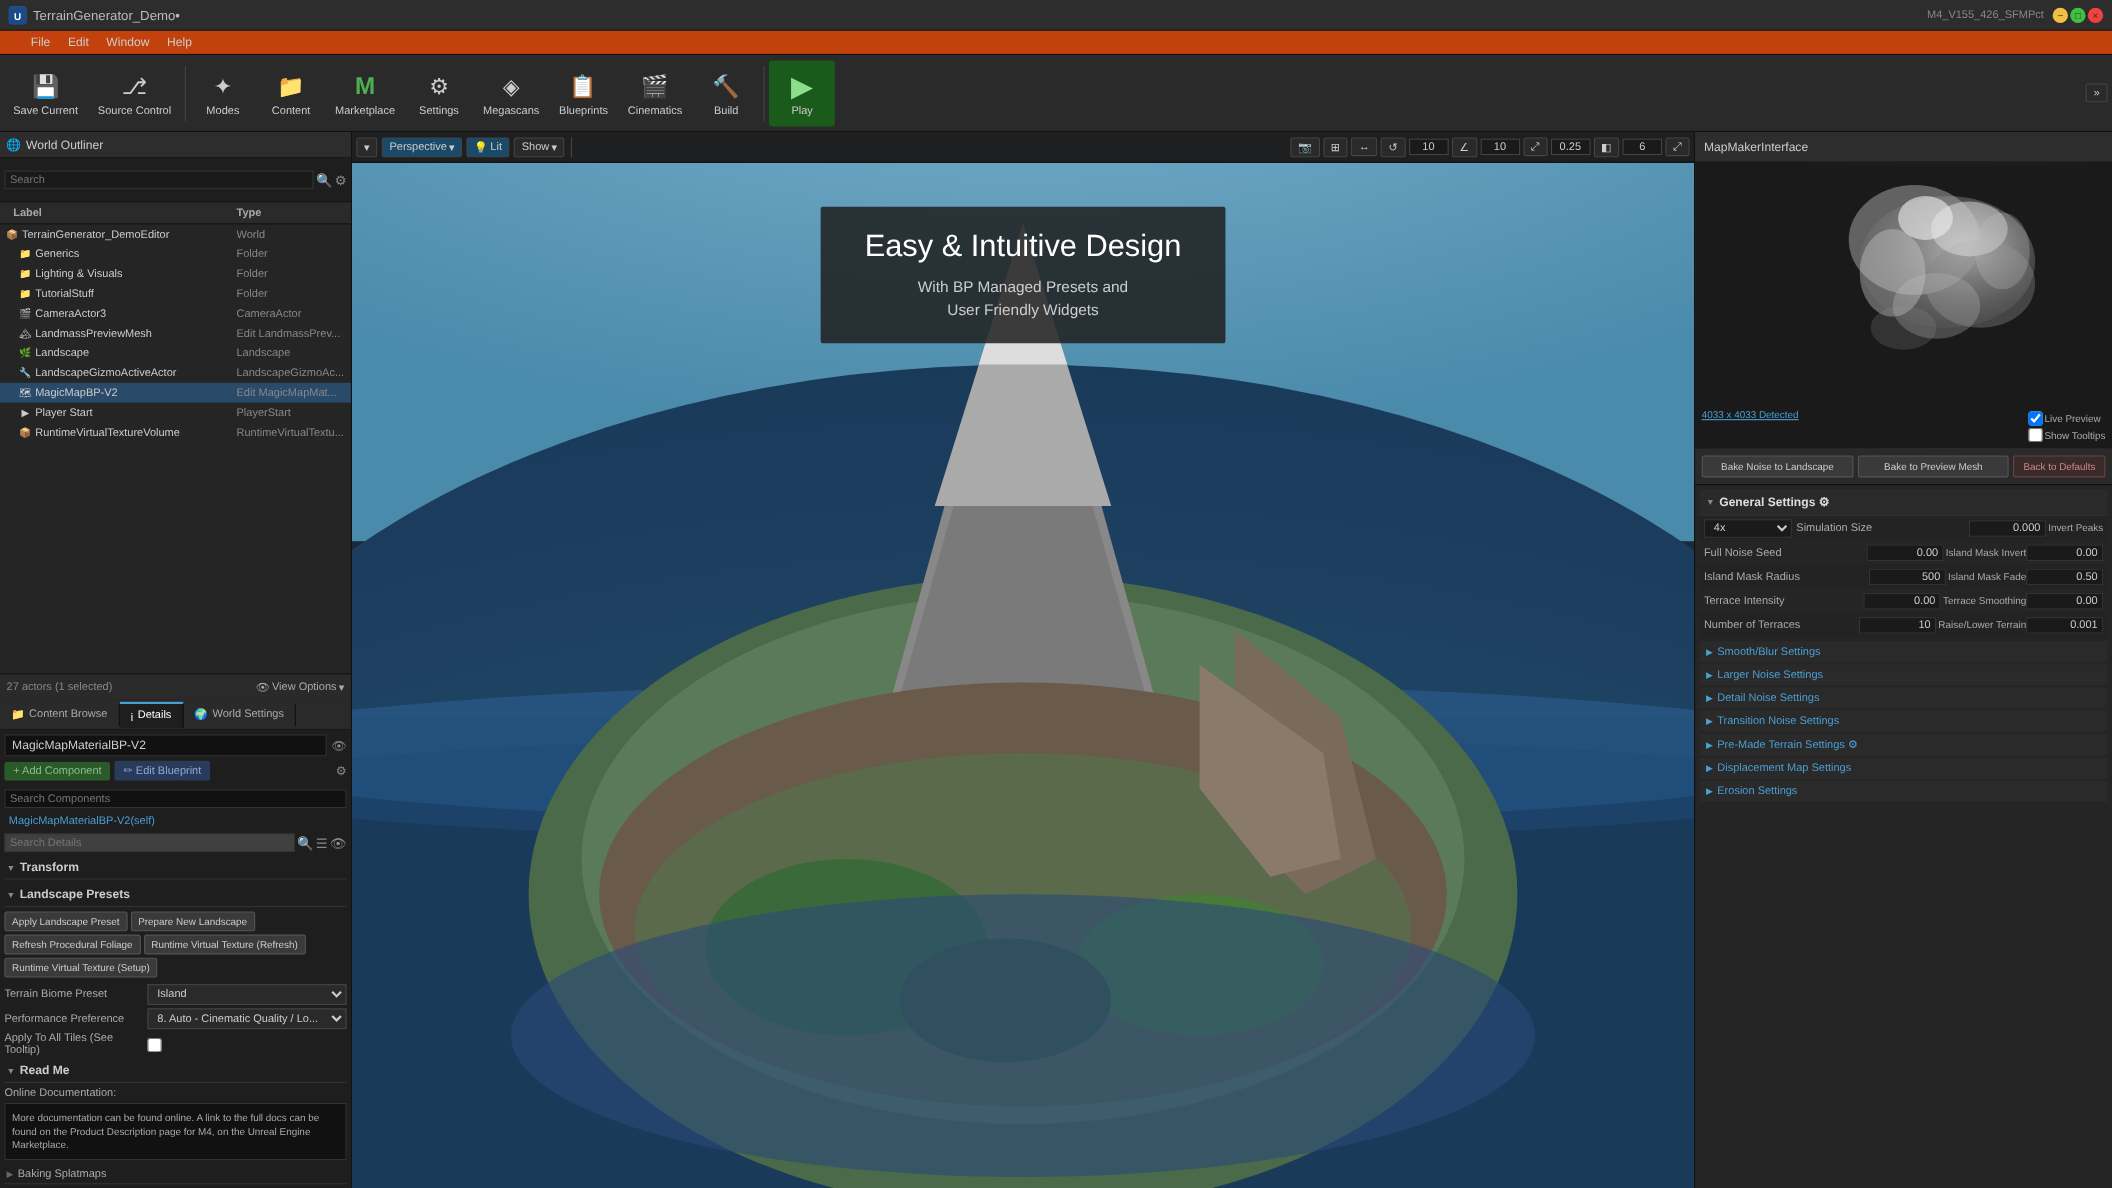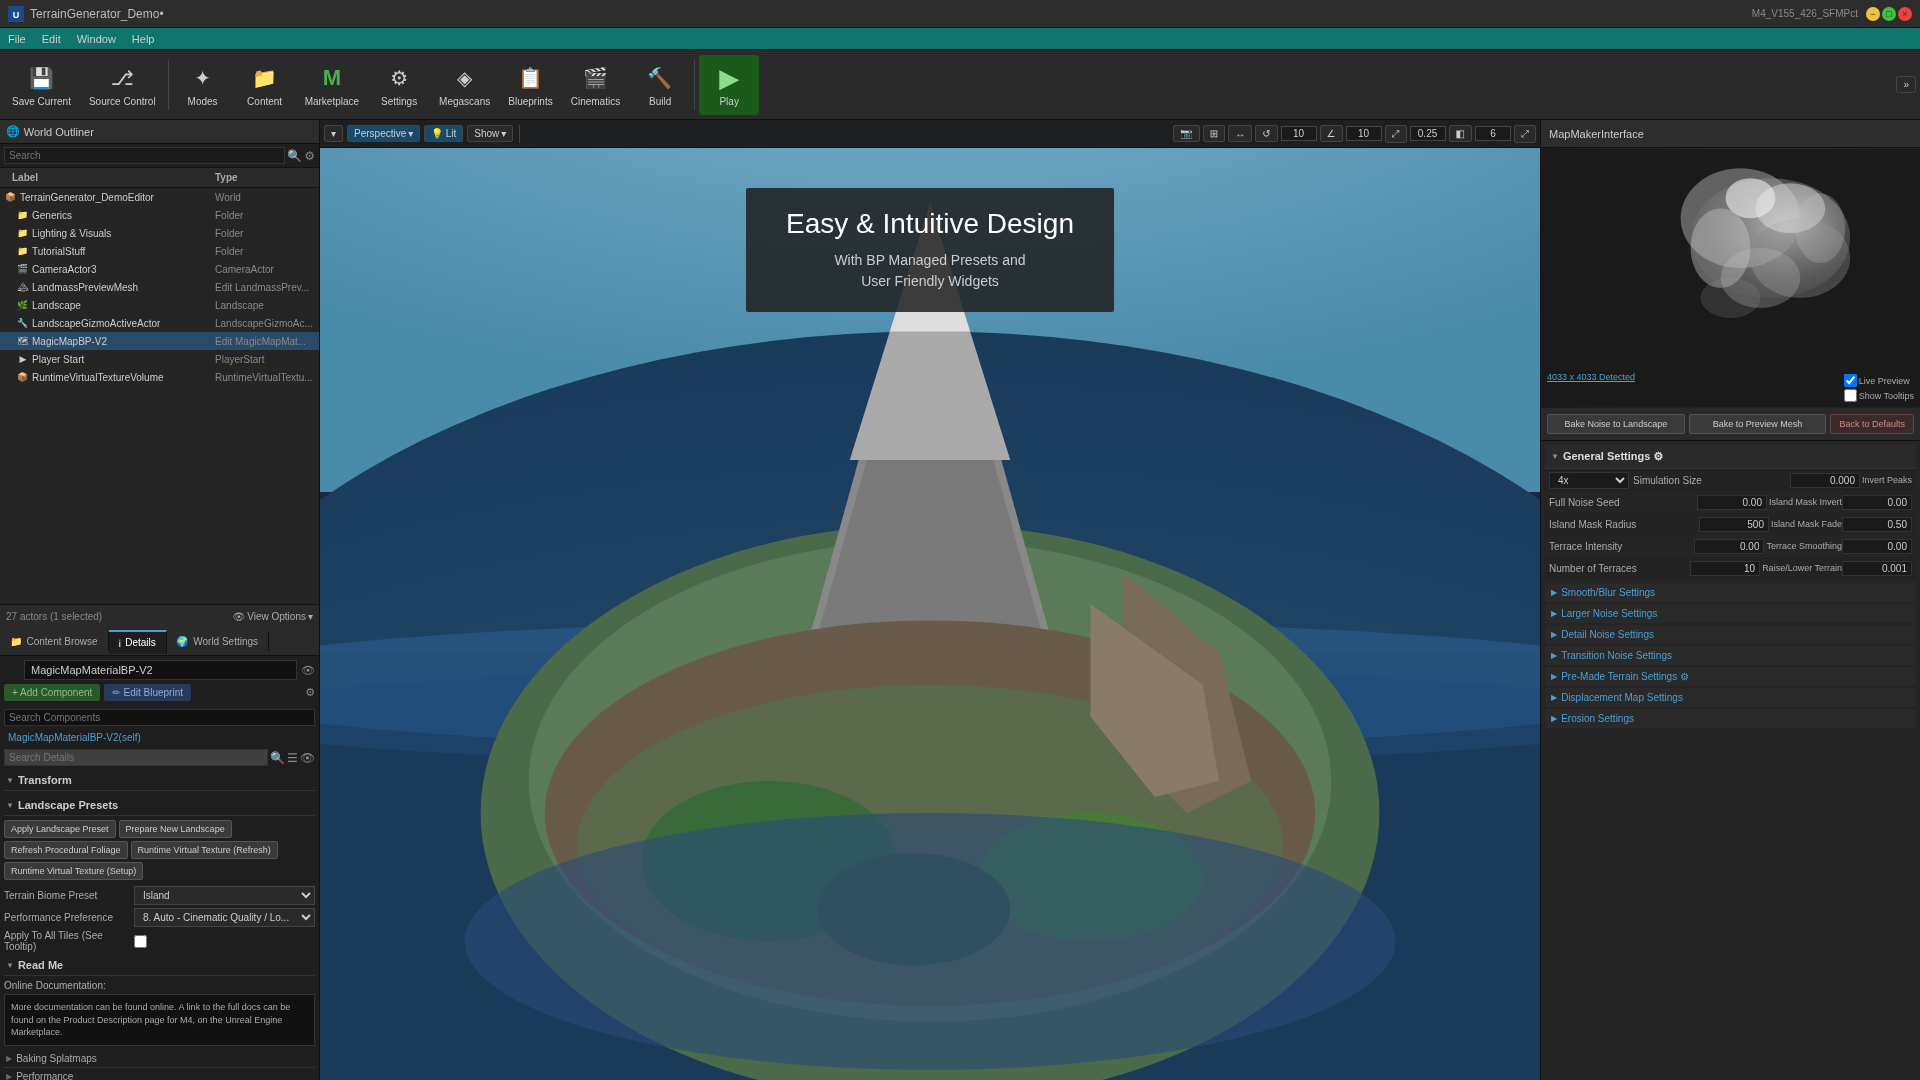--- a/index.html
+++ b/index.html
@@ -8,41 +8,41 @@
     
     #titlebar { height: 28px; background: #2d2d2d; display: flex; align-items: center; padding: 0 8px; border-bottom: 1px solid #111; }
     #titlebar .app-icon { width: 16px; height: 16px; background: #3a7bd5; border-radius: 2px; margin-right: 6px; flex-shrink: 0; }
     #titlebar .window-controls { margin-left: auto; display: flex; gap: 2px; }
     #titlebar .window-controls span { width: 14px; height: 14px; border-radius: 50%; cursor: pointer; display: flex; align-items: center; justify-content: center; font-size: 9px; color: #333; }
     #titlebar .win-min { background: #f0c040; }
     #titlebar .win-max { background: #40c040; }
     #titlebar .win-close { background: #f04040; }
 
     
-    #menubar { height: 22px; background: #0f766e; display: flex; align-items: center; padding: 0 0; border-bottom: 1px solid #111; }
+    #menubar { height: 22px; background: #c2410c; display: flex; align-items: center; padding: 0 20px; border-bottom: 1px solid #111; }
     #menubar span { padding: 2px 8px; color: #ccc; cursor: pointer; font-size: 11px; }
 
     
     #toolbar { height: 70px; background: #2a2a2a; display: flex; align-items: center; padding: 0 4px; border-bottom: 1px solid #111; gap: 2px; }
     .toolbar-btn { display: flex; flex-direction: column; align-items: center; justify-content: center; padding: 4px 8px; cursor: pointer; border-radius: 3px; min-width: 60px; height: 60px; color: #ccc; font-size: 10px; gap: 2px; }
     .toolbar-btn .tb-icon { width: 32px; height: 32px; display: flex; align-items: center; justify-content: center; font-size: 20px; }
     .toolbar-divider { width: 1px; height: 50px; background: #444; margin: 0 2px; }
     .toolbar-play { background: #1a5a1a; border-radius: 3px; }
 
     
     #main { display: flex; height: calc(1080px - 28px - 22px - 70px); }
 
     
     #left-panel { width: 320px; background: #252525; border-right: 1px solid #111; display: flex; flex-direction: column; overflow: hidden; }
 
     
     #outliner-header { height: 24px; background: #2d2d2d; display: flex; align-items: center; padding: 0 6px; border-bottom: 1px solid #111; }
     #outliner-header .globe-icon { color: #4a9fd4; margin-right: 4px; }
     #outliner-header span { color: #ccc; font-size: 11px; }
-    #outliner-search { height: 24px; background: #1e1e1e; display: flex; align-items: center; padding: 0 4px; border-bottom: 1px solid #111; gap: 2px; }
+    #outliner-search { height: 40px; background: #1e1e1e; display: flex; align-items: center; padding: 0 4px; border-bottom: 1px solid #111; gap: 2px; }
     #outliner-search input { flex: 1; background: #1a1a1a; border: 1px solid #333; color: #ccc; padding: 2px 4px; font-size: 10px; }
     #outliner-search .icon-btn { color: #888; cursor: pointer; font-size: 12px; }
 
     
     #outliner-table { flex: 1; overflow-y: auto; }
     .outliner-header-row { display: flex; height: 20px; background: #2a2a2a; border-bottom: 1px solid #111; align-items: center; padding: 0 4px; }
     .outliner-col-label { flex: 1; font-size: 10px; font-weight: bold; color: #aaa; padding-left: 8px; }
     .outliner-col-type { width: 100px; font-size: 10px; font-weight: bold; color: #aaa; }
     .outliner-row { display: flex; height: 18px; align-items: center; padding: 0 4px; cursor: pointer; }
     .outliner-row.selected { background: #2a4a6a; }
@@ -55,21 +55,21 @@
     #outliner-footer { height: 24px; background: #2a2a2a; display: flex; align-items: center; padding: 0 6px; border-top: 1px solid #111; font-size: 10px; color: #888; }
     #outliner-footer .view-options { margin-left: auto; display: flex; align-items: center; gap: 2px; cursor: pointer; color: #aaa; }
 
     
     #detail-tabs { height: 28px; background: #2a2a2a; display: flex; align-items: center; border-bottom: 1px solid #111; }
     .detail-tab { padding: 4px 10px; font-size: 10px; cursor: pointer; border-right: 1px solid #111; color: #aaa; display: flex; align-items: center; gap: 4px; }
     .detail-tab.active { background: #1e1e1e; color: #fff; border-top: 2px solid #4a9fd4; }
 
     
     #details-panel { flex: 1; overflow-y: auto; background: #1e1e1e; padding: 4px; }
-    .bp-name-row { display: flex; align-items: center; gap: 4px; margin-bottom: 4px; margin-left: 20px; }
+    .bp-name-row { display: flex; align-items: center; gap: 4px; margin-bottom: 4px; }
     .bp-name-input { flex: 1; background: #111; border: 1px solid #333; color: #ccc; padding: 3px 6px; font-size: 11px; }
     .bp-eye-btn { color: #888; cursor: pointer; }
 
     .add-component-btn { background: #2a5a2a; color: #8dbd8d; border: none; padding: 3px 8px; font-size: 10px; cursor: pointer; border-radius: 2px; display: inline-flex; align-items: center; gap: 2px; }
     .edit-bp-btn { background: #2a3a5a; color: #8daadd; border: none; padding: 3px 8px; font-size: 10px; cursor: pointer; border-radius: 2px; display: inline-flex; align-items: center; gap: 2px; margin-left: 4px; }
     .action-row { display: flex; align-items: center; margin: 4px 0; }
 
     .search-components { width: 100%; background: #111; border: 1px solid #333; color: #ccc; padding: 2px 4px; font-size: 10px; margin: 4px 0; }
 
     .self-item { font-size: 10px; color: #4a9fd4; padding: 2px 4px; }

